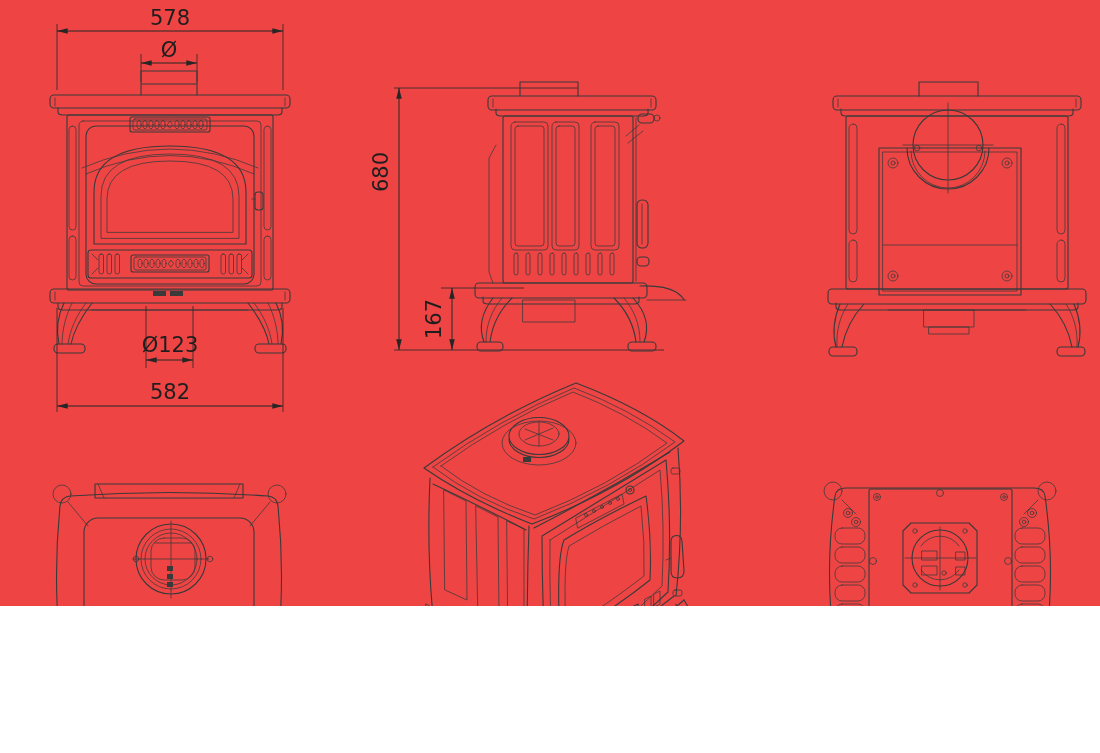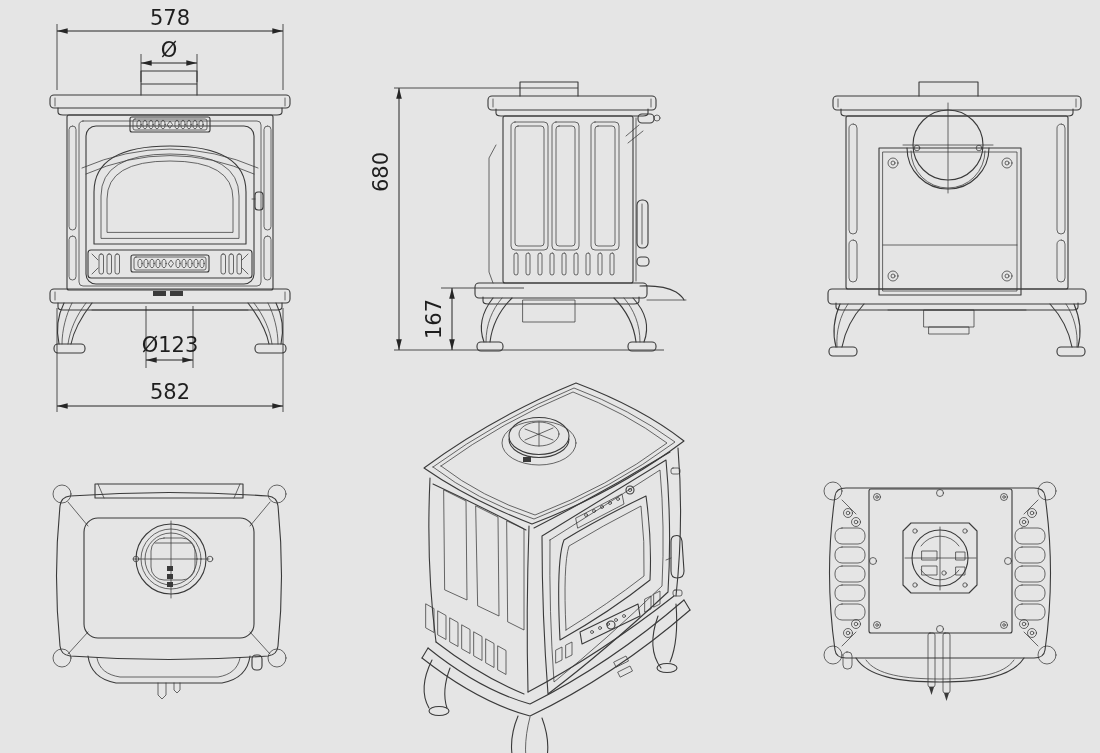--- a/index.html
+++ b/index.html
@@ -1,16 +1,16 @@
 <!DOCTYPE html>
 <html><head>
 <meta charset="utf-8">
 <style>
   html,body { margin:0; padding:0; background:#ffffff; }
-  .canvas { position:relative; width:1100px; height:753px; background:#e5e5e5; overflow:hidden;
+  .canvas { position:relative; width:1100px; height:606px; background:#ef4444; overflow:hidden;
             font-family:"DejaVu Sans", sans-serif; }
   svg { display:block; }
   .ln  { fill:none; stroke:#3a3a3a; stroke-width:1.1; stroke-linecap:round; stroke-linejoin:round; }
   .lt  { fill:none; stroke:#3a3a3a; stroke-width:0.75; stroke-linecap:round; stroke-linejoin:round; }
   .fd  { fill:#3a3a3a; stroke:none; }
   .dl  { fill:none; stroke:#262626; stroke-width:1; }
   .xl  { fill:none; stroke:#262626; stroke-width:0.8; }
   .dim { font-family:"DejaVu Sans", sans-serif; font-size:21px; fill:#1e1e1e; text-anchor:middle; }
 </style>
 </head>

